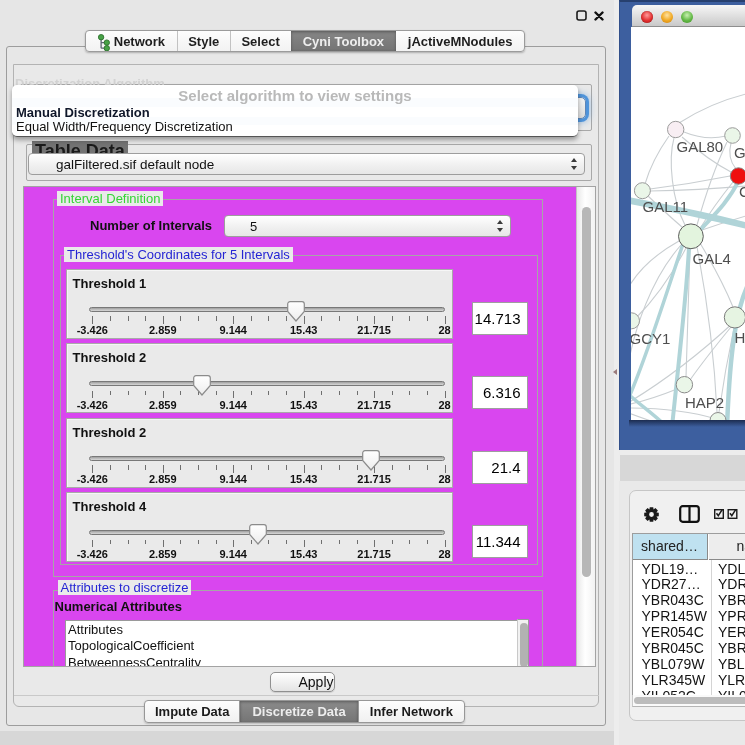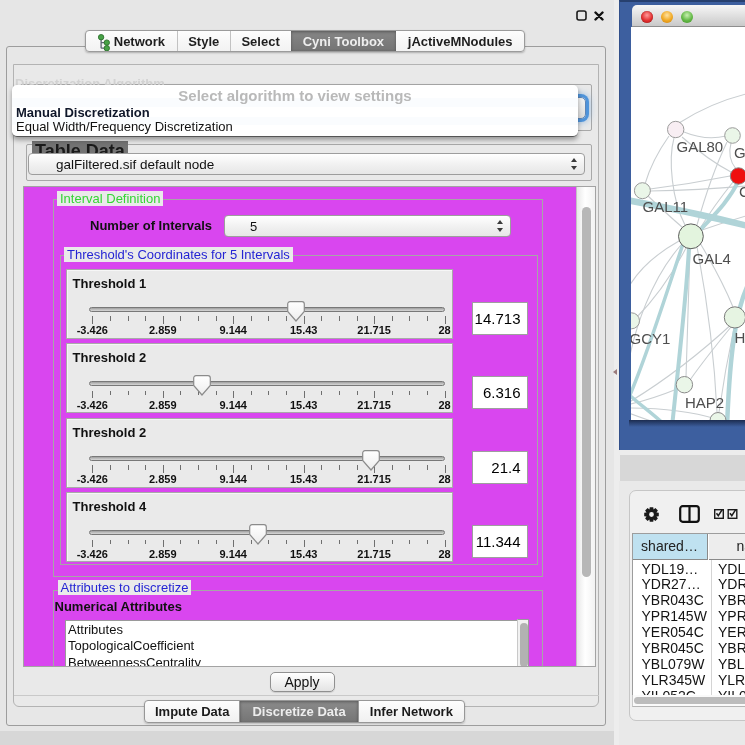--- a/index.html
+++ b/index.html
@@ -131,21 +131,21 @@
 #attrlist div { padding-left:2.5px; height:16.4px; line-height:16.4px; }
 #attrsb { position:absolute; left:516px; top:618px; width:12px; height:48px;
   background:#f1f1f1; border:1px solid #9a9a9a; border-left:1px solid #c9c9c9; }
 #attrsbthumb { position:absolute; left:518.5px; top:622px; width:8px; height:44px;
   background:#b2b2b2; border-radius:4px; }
 
 #apply {
   position:absolute; left:269.5px; top:671.5px; width:65px; height:20px;
   background:linear-gradient(#ffffff,#f1f1f1 50%,#e4e4e4);
   border:1px solid #909090; border-radius:5px;
-  font-size:14px; color:#111; text-align:center; line-height:18px;
+  font-size:14px; color:#111; text-align:right; line-height:18px;
   box-shadow:0 1px 1px rgba(0,0,0,0.12);
 }
 
 #botseg {
   position:absolute; left:144px; top:700px; width:321px; height:23px;
   background:linear-gradient(#fdfdfd,#f0f0f0);
   border:1px solid #979797; border-radius:4px;
   box-shadow:0 1px 2px rgba(0,0,0,0.2);
   display:flex; z-index:10;
 }

